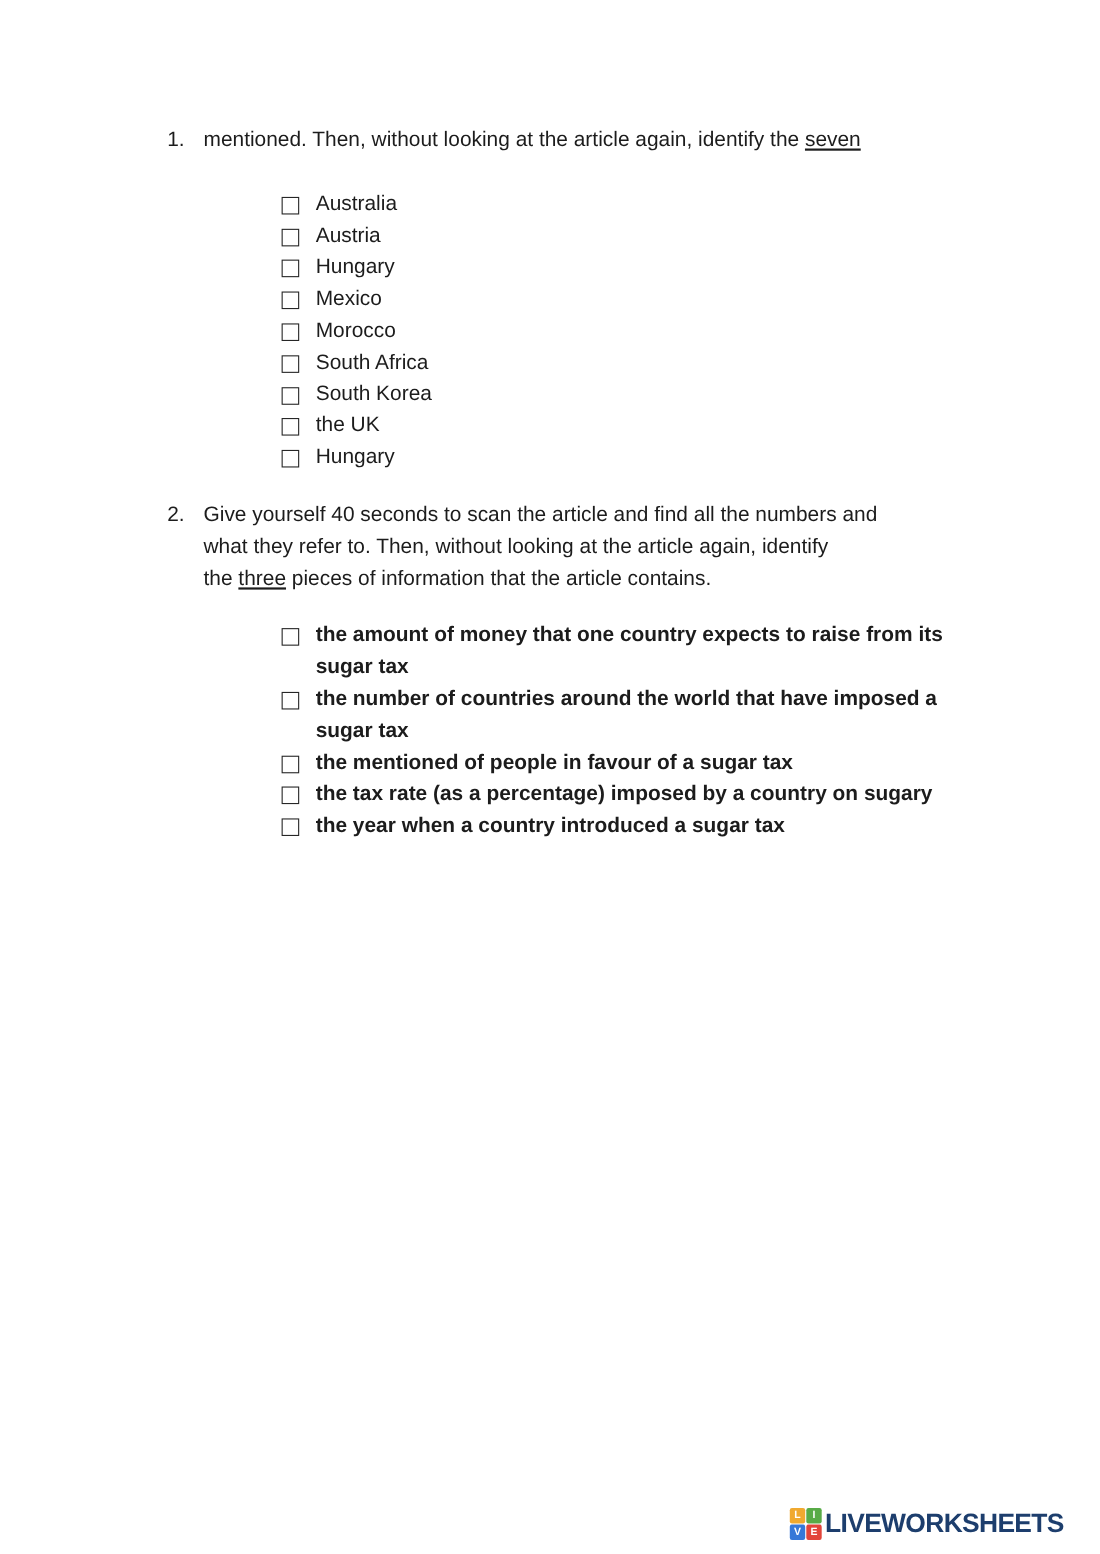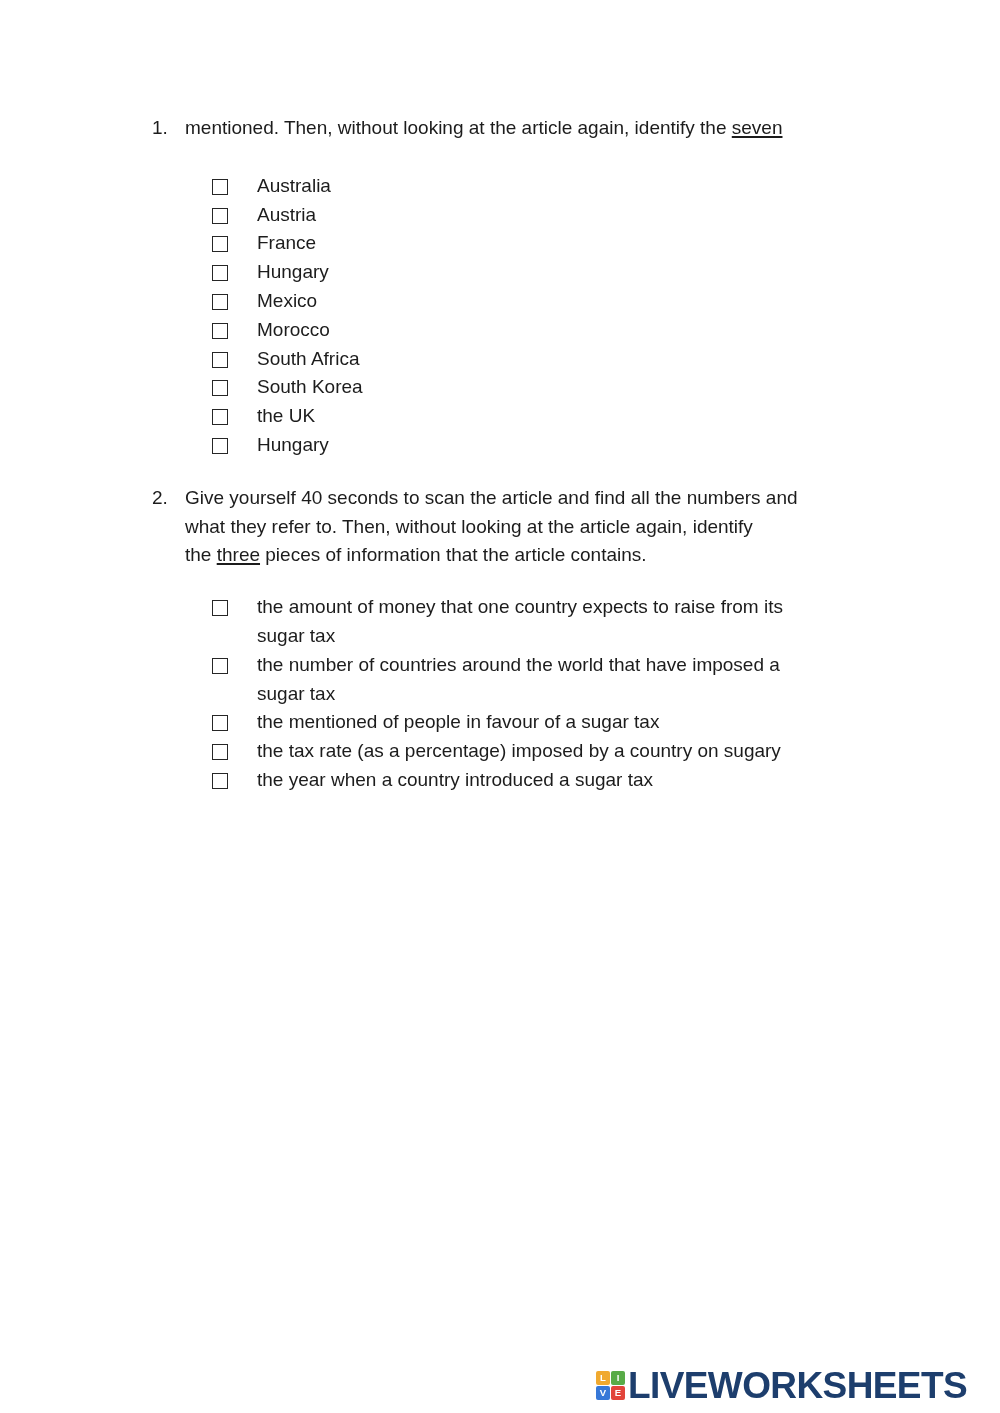--- a/index.html
+++ b/index.html
@@ -14,22 +14,22 @@
     overflow:hidden;
   }
   .question{display:flex;margin-left:152px;}
   .q1{padding-top:114px;}
   .q2{margin-top:24px;}
   .q-num{width:33px;flex:none;line-height:28.8px;}
   .q-line{line-height:28.8px;white-space:nowrap;}
   .u{text-decoration:underline;text-underline-offset:2px;text-decoration-thickness:1.5px;}
   .checklist{margin-left:212px;}
   .list1{margin-top:29px;}
-  .list2{margin-top:23px;}
-  .check-item{position:relative;padding-left:45px;}
+  .list2{margin-top:23px;font-weight:bold;}
+  .check-item{position:relative;padding-left:31px;margin-left:44px;}
   .checkbox{
     position:absolute;left:0;top:7px;
     width:14px;height:14px;
     border:1.8px solid #262626;
     background:#fff;
     box-sizing:content-box;
     cursor:pointer;
   }
   .item-line{line-height:28.8px;white-space:nowrap;}
   .footer{
@@ -41,21 +41,21 @@
     grid-template-columns:14px 14px;
     grid-auto-rows:14px;
     gap:1px;
   }
   .square{
     display:flex;align-items:center;justify-content:center;
     color:#ffffff;font-size:9.5px;font-weight:bold;line-height:1;
     border-radius:2px;
   }
   .wordmark{
-    font-size:37px;font-weight:800;
+    font-size:24px;font-weight:800;
     letter-spacing:-0.6px;line-height:29px;
     white-space:nowrap;
   }
 </style>
 </head>
 <body>
 
 <div class="page">
 
   <section class="question q1">
@@ -66,24 +66,20 @@
   </section>
 
   <div class="checklist list1">
       <div class="check-item">
         <span class="checkbox"></span>
         <div class="item-line">Australia</div>
       </div>
       <div class="check-item">
         <span class="checkbox"></span>
         <div class="item-line">Austria</div>
-      </div>
-      <div class="check-item">
-        <span class="checkbox"></span>
-        <div class="item-line">France</div>
       </div>
       <div class="check-item">
         <span class="checkbox"></span>
         <div class="item-line">Hungary</div>
       </div>
       <div class="check-item">
         <span class="checkbox"></span>
         <div class="item-line">Mexico</div>
       </div>
       <div class="check-item">

